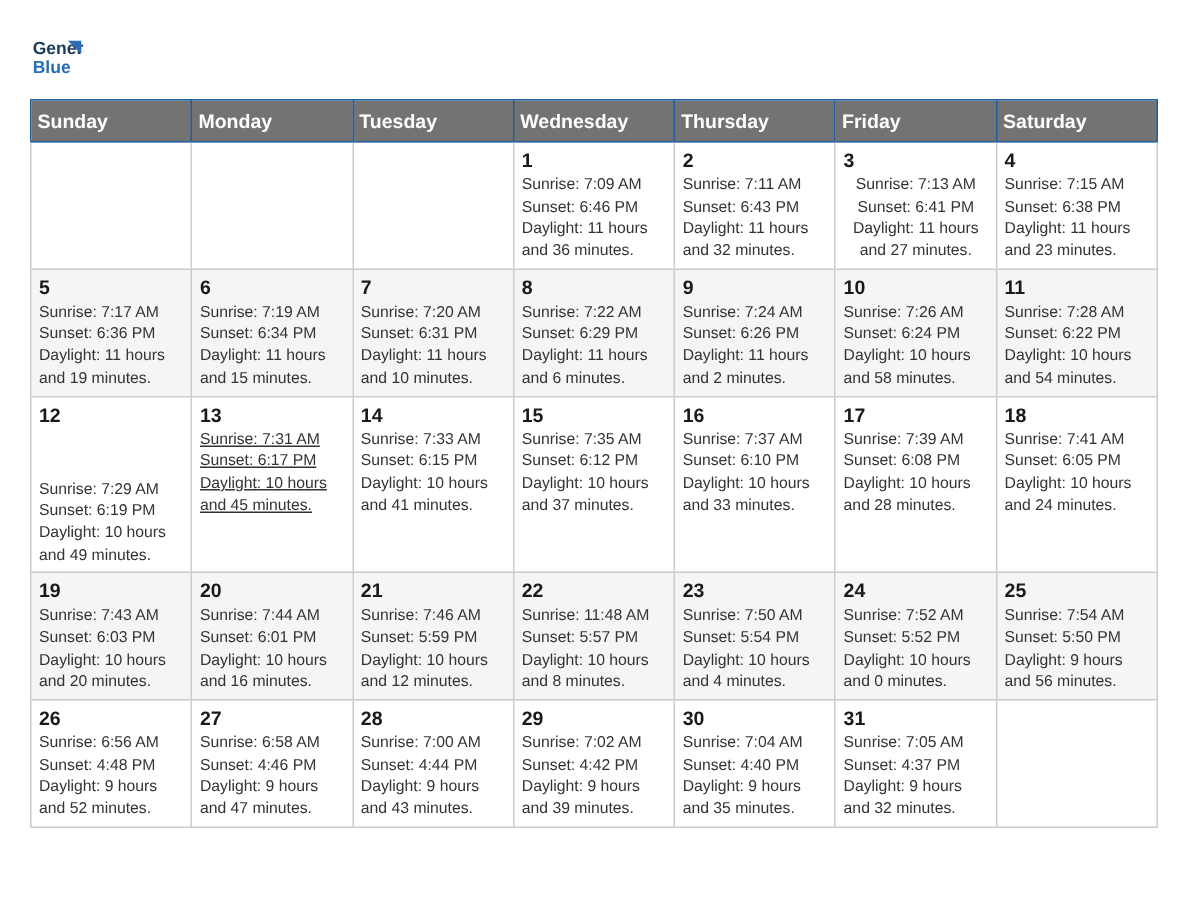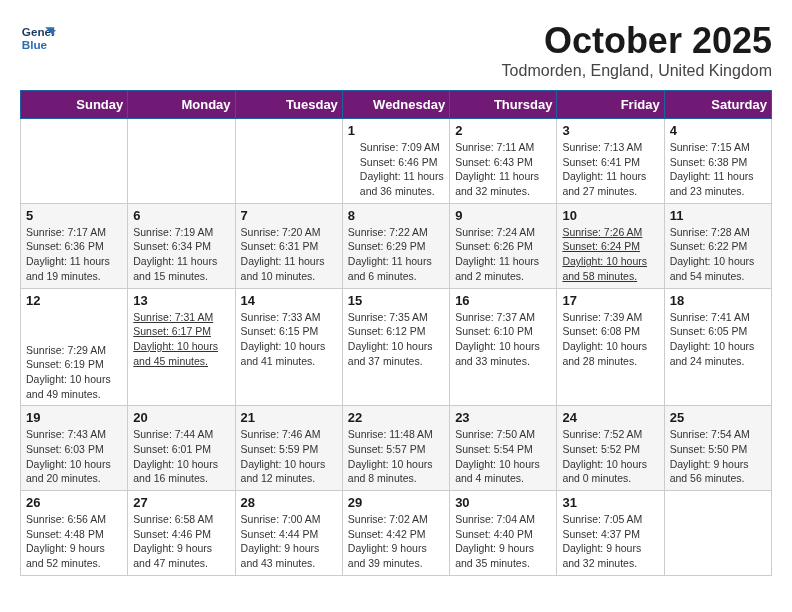--- a/index.html
+++ b/index.html
@@ -36,25 +36,25 @@
     .subtitle {
       font-size: 16px;
       color: #444;
     }
     .calendar {
       width: 100%;
       border-collapse: collapse;
       border: 1px solid #ccc;
     }
     .calendar th {
-      background-color: #701a75;
+      background-color: #737373;
       color: #fff;
       font-size: 13px;
       padding: 6px 4px;
-      text-align: right;
+      text-align: left;
       border: 1px solid #2060a0;
       width: calc(100% / 7);
     }
     .calendar td {
       vertical-align: top;
       border: 1px solid #ccc;
       padding: 4px 5px;
       font-size: 11px;
       color: #333;
       width: calc(100% / 7);
@@ -82,24 +82,20 @@
 </head>
 <body>
 
 <div class="header-section">
   <div class="logo">
     <svg class="logo-icon" viewBox="0 0 40 40">
       <text x="2" y="18" font-size="13" font-weight="bold" fill="#1a3a5c">General</text>
       <text x="2" y="32" font-size="13" font-weight="bold" fill="#2a6db5">Blue</text>
       <polygon points="28,8 38,8 38,18" fill="#2a6db5"></polygon>
     </svg>
-  </div>
-  <div class="title-section">
-    <div class="month-title">October 2025</div>
-    <div class="subtitle">Todmorden, England, United Kingdom</div>
   </div>
 </div>
 
 <table class="calendar">
   <thead>
     <tr>
     <th>Sunday</th>
         <th>Monday</th>
         <th>Tuesday</th>
         <th>Wednesday</th>
@@ -108,35 +104,35 @@
         <th>Saturday</th>
       </tr>
   </thead>
   <tbody id="calendar-body">
   <tr>
         <td class="empty-cell"></td>
         <td class="empty-cell"></td>
         <td class="empty-cell"></td>
         <td>
           <div class="day-number">1</div>
-          <div class="day-info" style="white-space: pre-line; margin-left: 12px;">Sunrise: 7:09 AM
+          <div class="day-info" style="white-space: pre-line;">Sunrise: 7:09 AM
 Sunset: 6:46 PM
 Daylight: 11 hours
 and 36 minutes.</div>
         </td>
         <td>
           <div class="day-number">2</div>
           <div class="day-info" style="white-space: pre-line;">Sunrise: 7:11 AM
 Sunset: 6:43 PM
 Daylight: 11 hours
 and 32 minutes.</div>
         </td>
         <td>
           <div class="day-number">3</div>
-          <div class="day-info" style="white-space: pre-line;">Sunrise: 7:13 AM
+          <div class="day-info" style="white-space: pre-line; text-align: center;">Sunrise: 7:13 AM
 Sunset: 6:41 PM
 Daylight: 11 hours
 and 27 minutes.</div>
         </td>
         <td>
           <div class="day-number">4</div>
           <div class="day-info" style="white-space: pre-line;">Sunrise: 7:15 AM
 Sunset: 6:38 PM
 Daylight: 11 hours
 and 23 minutes.</div>
@@ -173,21 +169,21 @@
         </td>
         <td>
           <div class="day-number">9</div>
           <div class="day-info" style="white-space: pre-line;">Sunrise: 7:24 AM
 Sunset: 6:26 PM
 Daylight: 11 hours
 and 2 minutes.</div>
         </td>
         <td>
           <div class="day-number">10</div>
-          <div class="day-info" style="white-space: pre-line; text-decoration: underline;">Sunrise: 7:26 AM
+          <div class="day-info" style="white-space: pre-line;">Sunrise: 7:26 AM
 Sunset: 6:24 PM
 Daylight: 10 hours
 and 58 minutes.</div>
         </td>
         <td>
           <div class="day-number">11</div>
           <div class="day-info" style="white-space: pre-line;">Sunrise: 7:28 AM
 Sunset: 6:22 PM
 Daylight: 10 hours
 and 54 minutes.</div>

